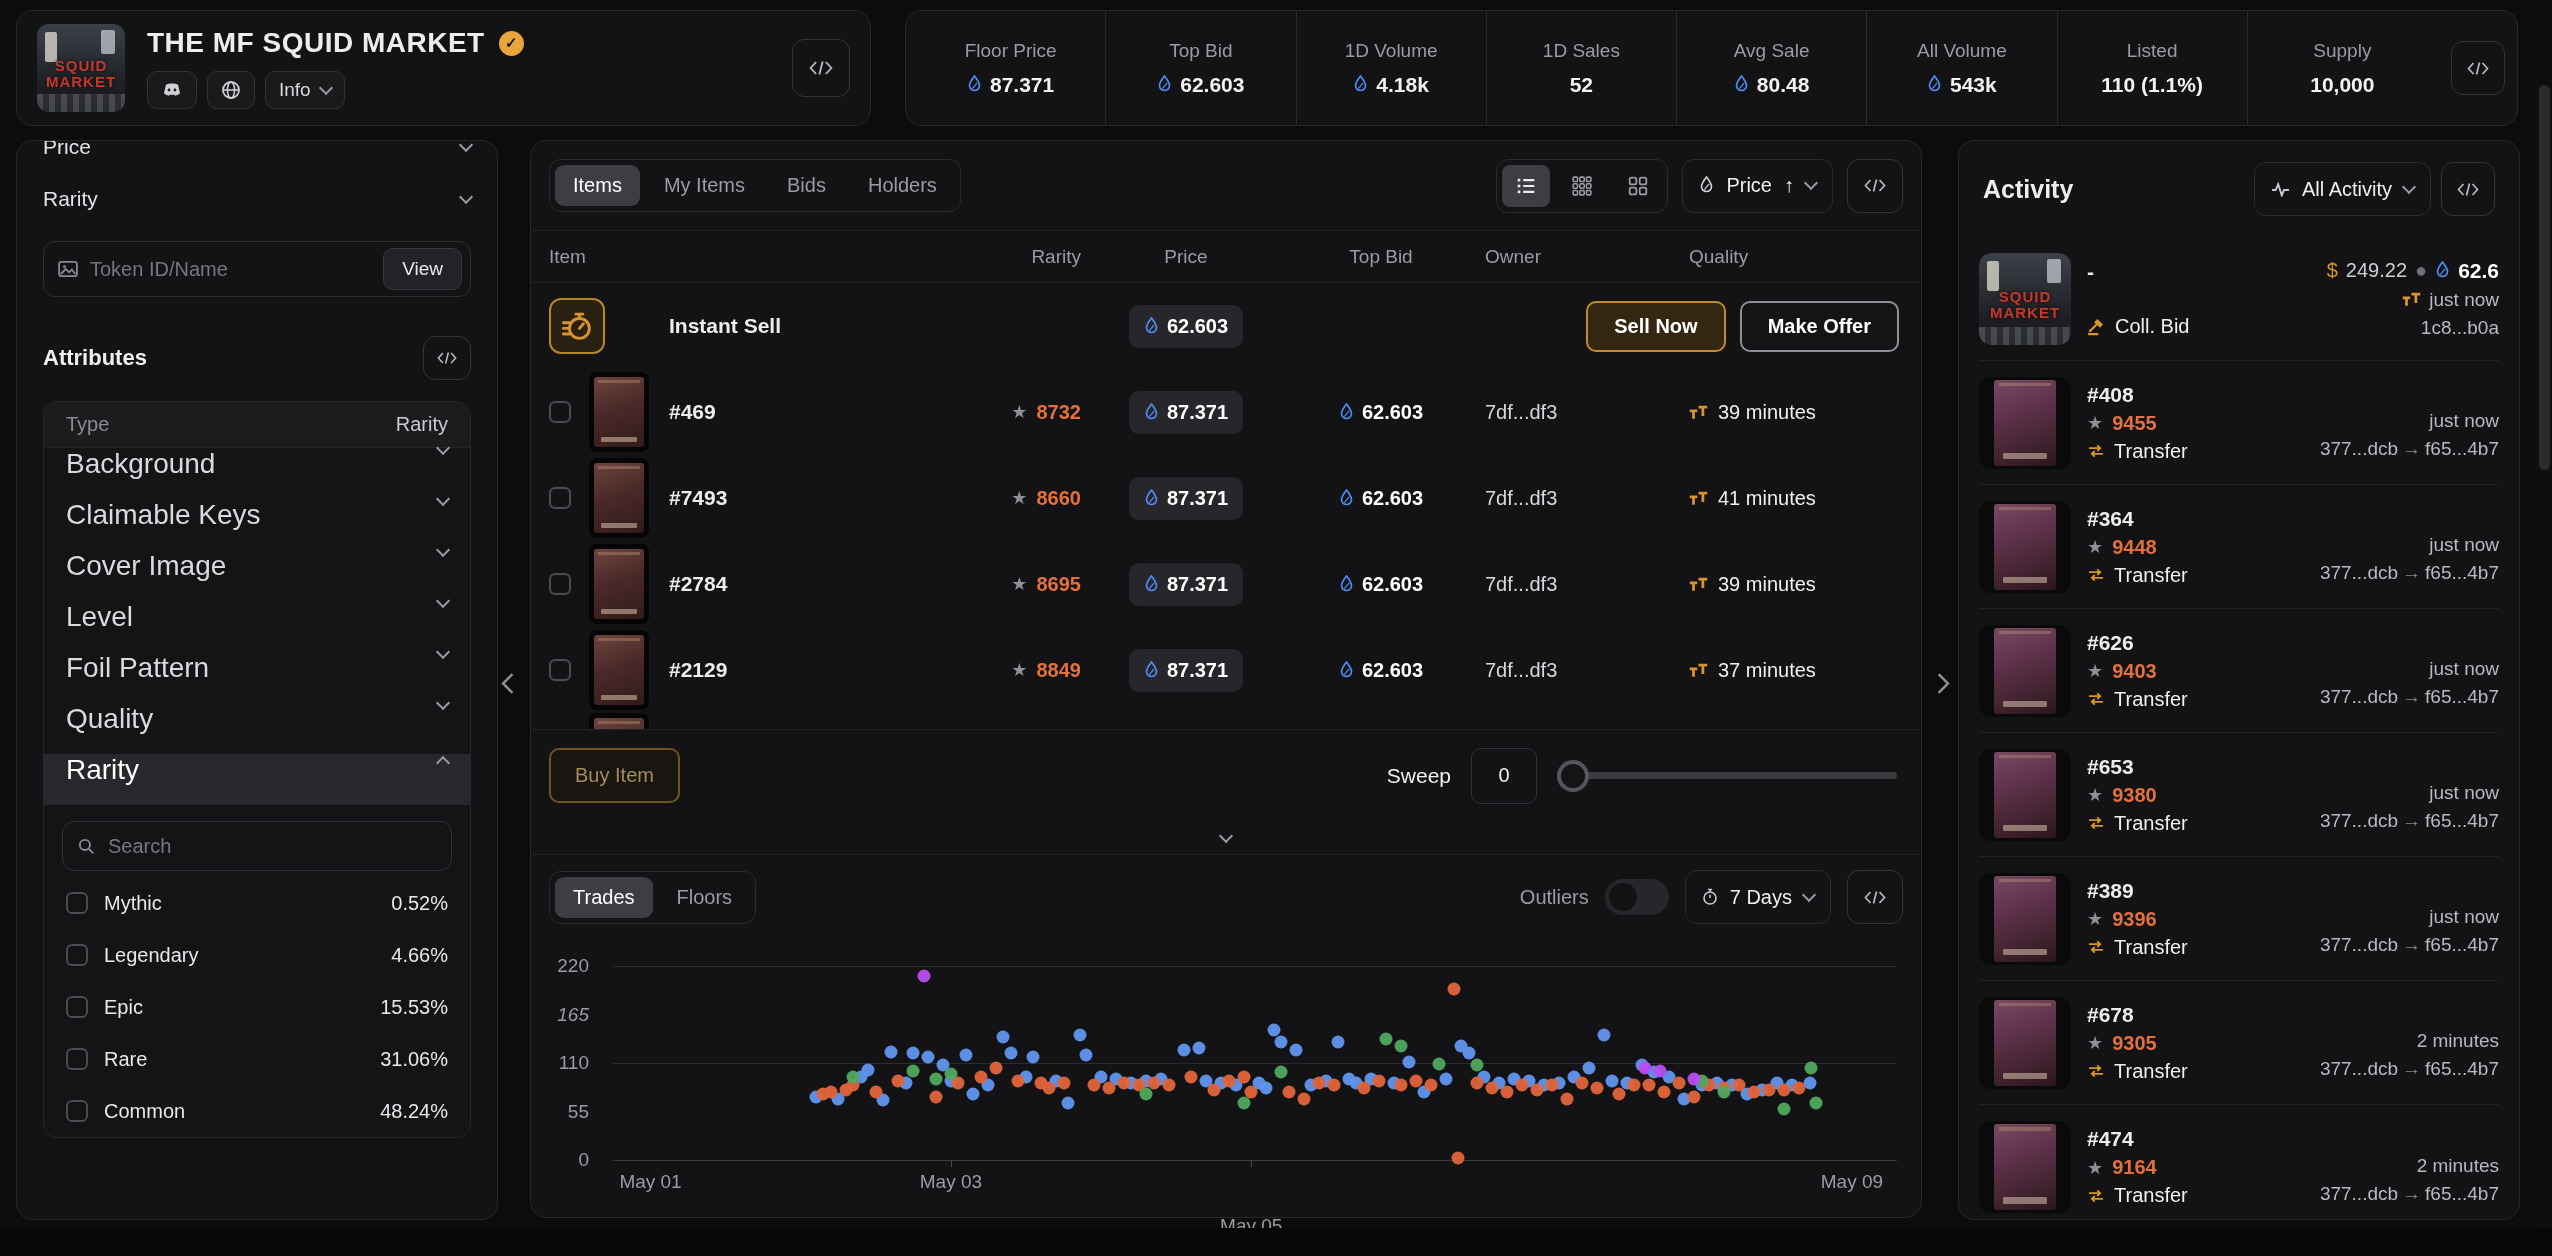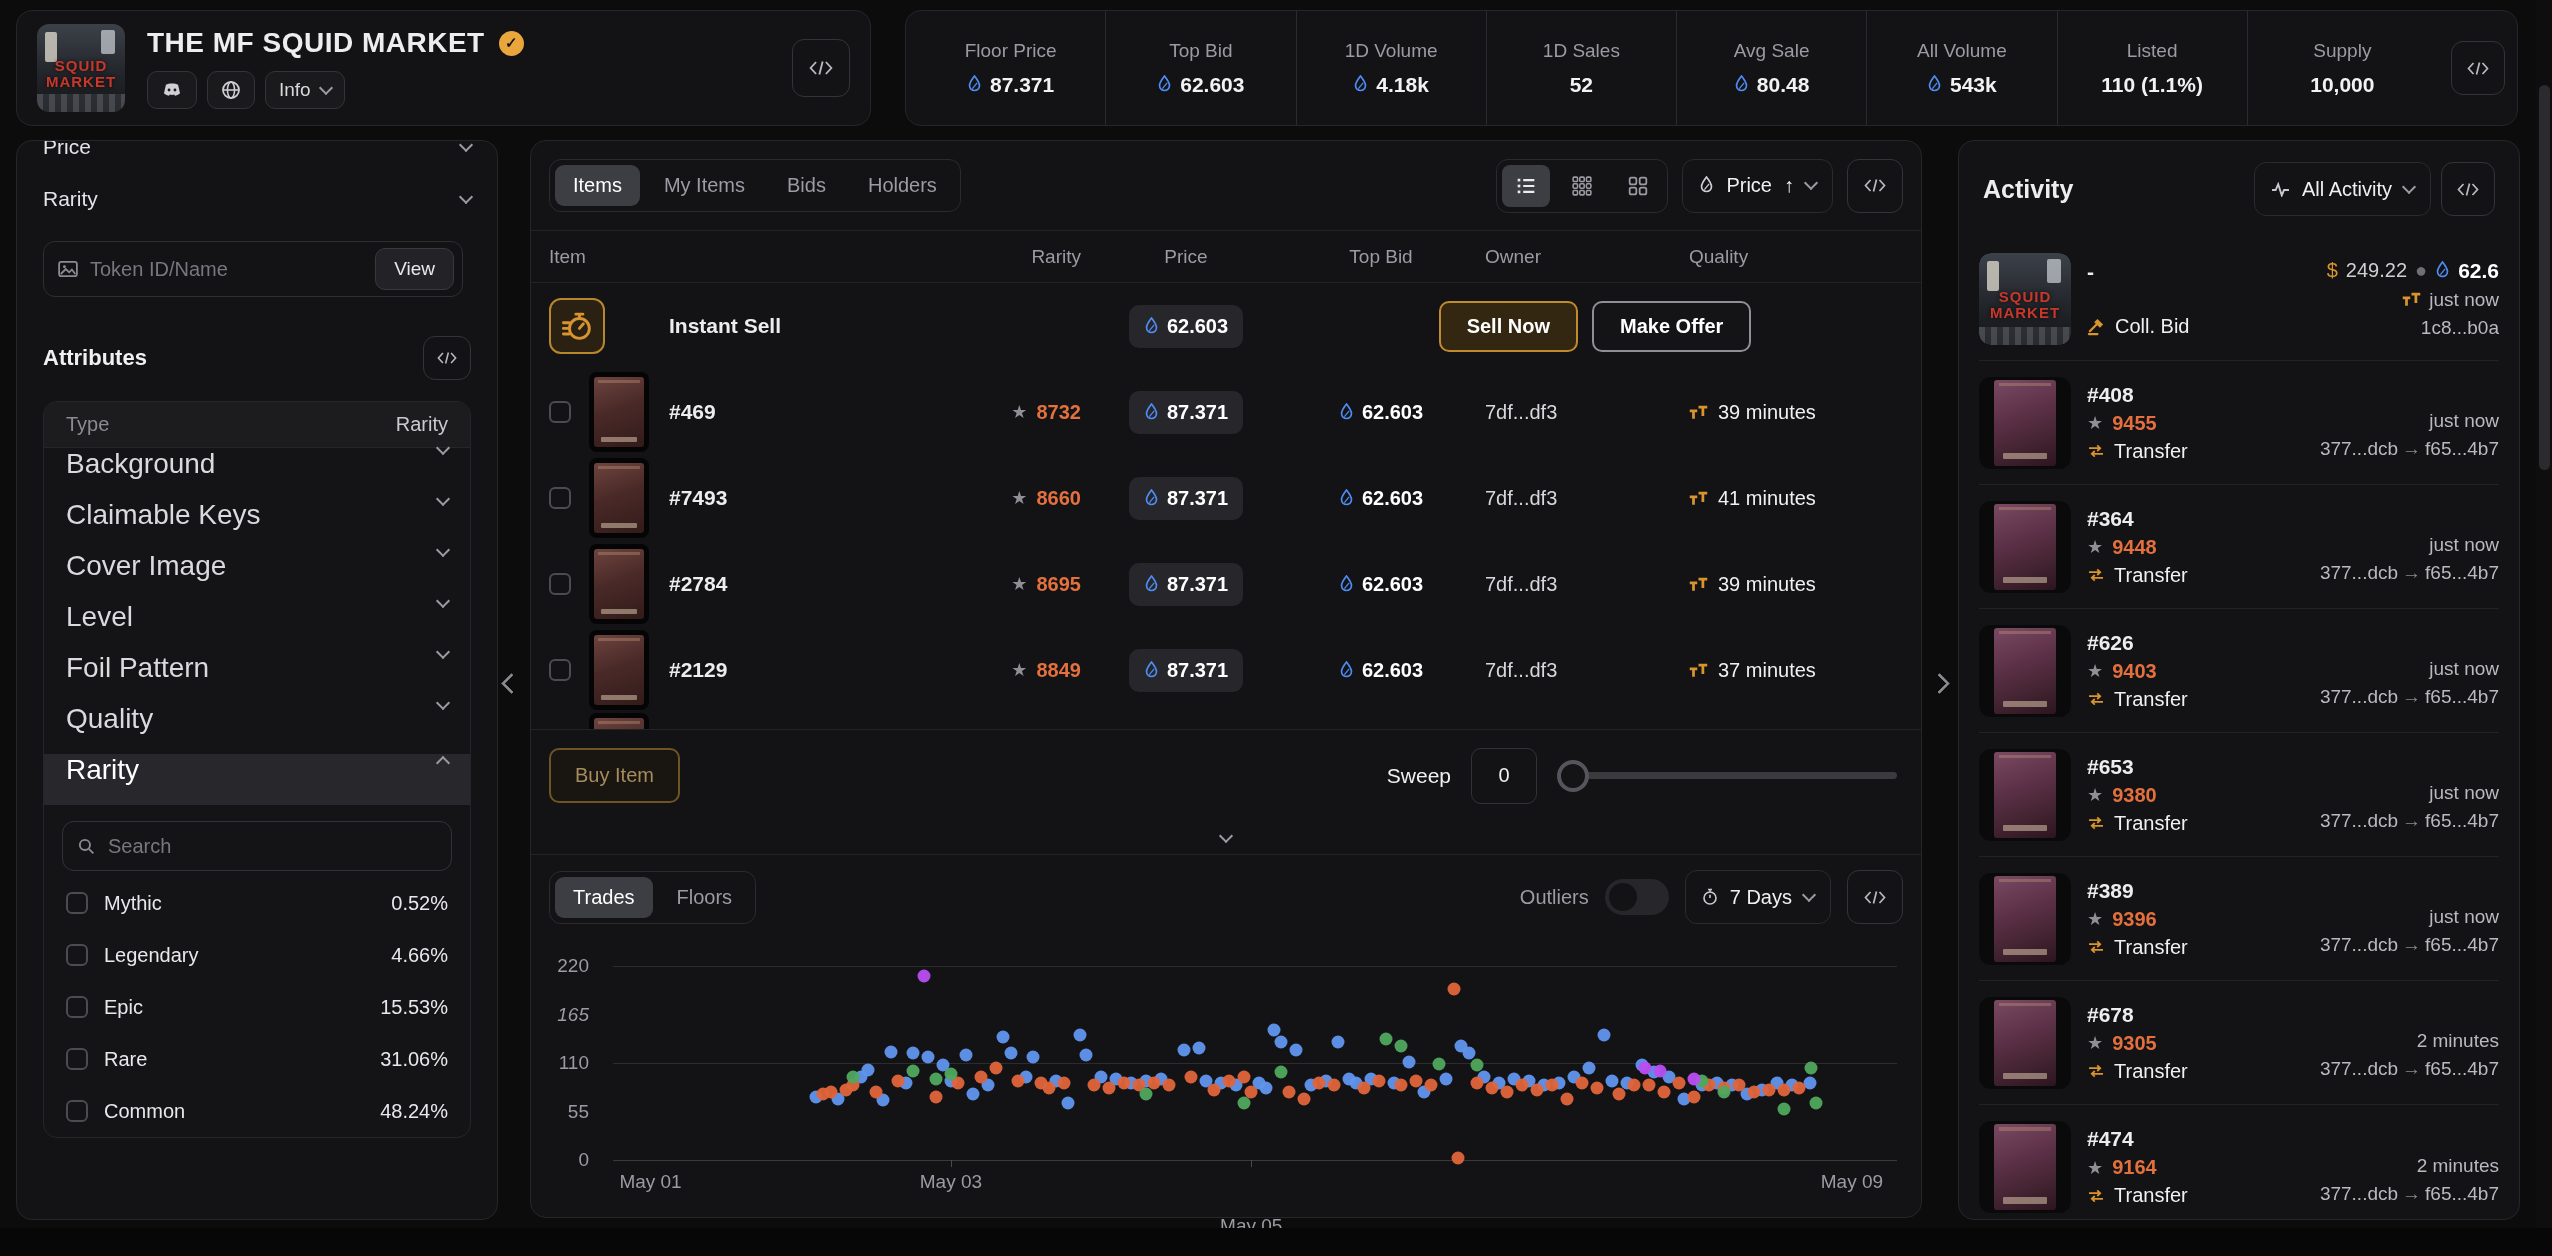--- a/index.html
+++ b/index.html
@@ -37,21 +37,21 @@
   .stat + .stat{border-left:1px solid #2a2a2e}
   .stat .lbl{font-size:19px;color:#9b9ba3}
   .stat .val{font-size:21px;font-weight:bold;color:#f2f2f4;display:flex;align-items:center;gap:8px}
   #hdr-stats .code-btn{position:absolute;right:12px;top:50%;transform:translateY(-50%);width:54px;height:54px}
 
   
   #sidebar{left:16px;top:140px;width:482px;height:1080px;overflow:hidden;padding:0 0 10px 0}
   .side-inner{padding:0 26px}
   .filt-row{display:flex;align-items:center;justify-content:space-between;height:52px;font-size:21px;color:#e3e3e8;cursor:pointer}
   .filt-row.clipped{margin-top:-20px}
-  .token-box{margin:16px 8px 0 0;height:56px;border:1px solid #2e2e33;border-radius:12px;display:flex;align-items:center;gap:12px;padding:0 8px 0 14px}
+  .token-box{margin:16px 0 0 0;height:56px;border:1px solid #2e2e33;border-radius:12px;display:flex;align-items:center;gap:12px;padding:0 8px 0 14px}
   .token-box input{flex:1;background:transparent;border:none;outline:none;color:#e8e8ec;font-size:20px;font-family:"Liberation Sans",sans-serif;min-width:0}
   .token-box input::placeholder{color:#77777f}
   .view-btn{height:42px;padding:0 18px;background:#232327;border:1px solid #38383e;border-radius:10px;color:#e8e8ec;font-size:19px;cursor:pointer}
   .attr-head{display:flex;align-items:center;justify-content:space-between;margin-top:36px;height:50px}
   .attr-head .t{font-size:22px;font-weight:bold;color:#f0f0f3}
   .attr-head .code-btn{width:48px;height:44px}
   .attr-card{margin:18px 26px 0 26px;border:1px solid #26262a;border-radius:14px;overflow:hidden;background:#141416}
   .type-row{display:flex;justify-content:space-between;align-items:center;height:46px;padding:0 22px;background:#1c1c1f;border-bottom:1px solid #26262a;font-size:20px}
   .type-row .l{color:#8a8a92}.type-row .r{color:#c9c9cf}
   .attr-row{display:flex;align-items:flex-start;justify-content:space-between;height:51px;padding:0 22px;font-size:28px;color:#d9d9de;cursor:pointer}
@@ -97,21 +97,21 @@
   .bidval{display:flex;justify-content:center;align-items:center;gap:8px;color:#fff;font-weight:bold}
   .owner{color:#d8d8dc;padding-left:14px}
   .listed{display:flex;align-items:center;gap:10px;padding-left:48px;color:#f0f0f3}
   .thumb{width:60px;height:80px;background:#050506;border-radius:8px;overflow:hidden;display:flex;align-items:center;justify-content:center}
   .art{width:50px;height:70px;border-radius:3px;position:relative;background:linear-gradient(160deg,#6e4440 0%,#4a2a28 45%,#321b1a 100%)}
   .art.purple{background:linear-gradient(160deg,#7a4a63 0%,#5d3148 40%,#41222f 75%,#2c151f 100%)}
   .art::after{content:"";position:absolute;left:14%;right:14%;bottom:7%;height:8%;background:rgba(215,195,170,.55);border-radius:1px}
   .art::before{content:"";position:absolute;left:8%;right:8%;top:4%;height:4%;background:rgba(200,160,120,.35)}
   .isell-icon{width:56px;height:56px;border:2px solid #b8862b;border-radius:12px;background:#2a2113;display:flex;align-items:center;justify-content:center;grid-column:1/3}
   .isell-label{font-weight:bold;font-size:21px}
-  .isell-actions{grid-column:6/9;display:flex;justify-content:center;gap:14px;padding-right:4px}
+  .isell-actions{grid-column:6/9;display:flex;justify-content:flex-end;gap:14px;padding-right:4px}
   .btn-sellnow{background:#332711;border:2px solid #c08a2e;color:#fff;border-radius:10px;padding:12px 26px;font-size:20px;font-weight:bold;cursor:pointer;font-family:"Liberation Sans",sans-serif}
   .btn-makeoffer{background:#141416;border:2px solid #8f8f96;color:#fff;border-radius:10px;padding:12px 26px;font-size:20px;font-weight:bold;cursor:pointer;font-family:"Liberation Sans",sans-serif}
   .sliver{height:16px;overflow:hidden;padding:0 18px;display:flex}
   .sliver .thumb{margin-left:40px}
 
   .buyrow{height:92px;border-top:1px solid #232327;display:flex;align-items:center;padding:0 18px;gap:20px}
   .btn-buy{background:#191510;border:2px solid #6e5526;color:#a68c5e;border-radius:10px;padding:14px 24px;font-size:20px;cursor:pointer;font-family:"Liberation Sans",sans-serif}
   .sweep-label{margin-left:auto;font-size:21px;color:#f0f0f3}
   .sweep-input{width:66px;height:56px;background:transparent;border:1px solid #32323a;border-radius:10px;color:#f0f0f3;font-size:20px;text-align:center;font-family:"Liberation Sans",sans-serif}
   .slider{width:340px;height:34px;position:relative;display:flex;align-items:center;margin-right:6px}

